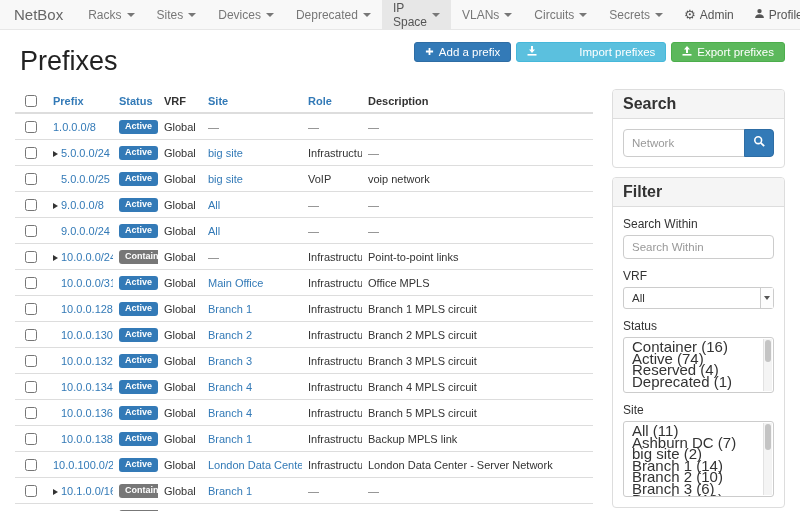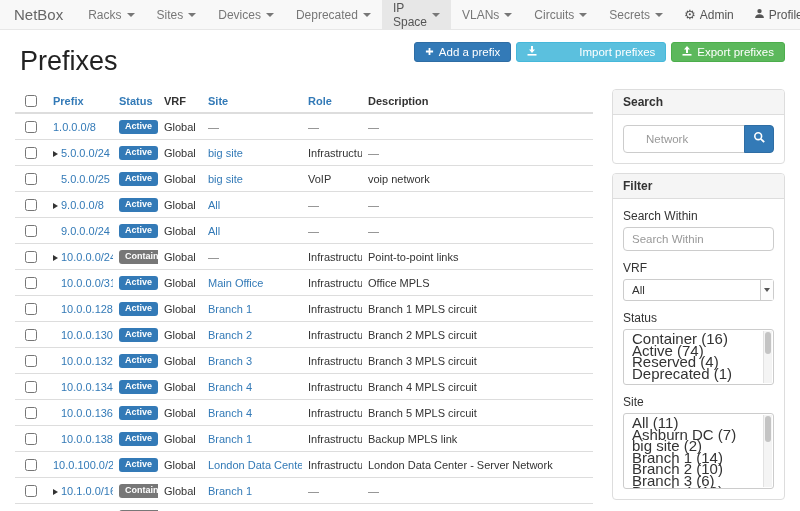--- a/index.html
+++ b/index.html
@@ -45,25 +45,25 @@
   .badge-default { background:#777; }
   .dash { color:#777; }
   .tri { display:inline-block; width:0; height:0; margin-right:3px;
     border-top:3.5px solid transparent; border-bottom:3.5px solid transparent; border-left:5px solid #333; }
   .ind { display:inline-block; height:1px; }
 
   
   .sidebar { width:173px; }
   .panel { border:1px solid #ddd; border-radius:4px; margin-bottom:9px; background:#fff; }
   .panel-heading { background:#f5f5f5; border-bottom:1px solid #ddd; border-radius:3px 3px 0 0;
-    padding:5px 10px; font-size:12px; font-weight:bold; color:#333; }
+    padding:5px 10px; font-size:16px; font-weight:bold; color:#333; }
   .panel-body { padding:10px; }
   .input-group { display:flex; }
   .input-group input { flex:1; min-width:0; height:28px; border:1px solid #ccc; border-radius:4px 0 0 4px;
-    padding:0 22px; font-size:11.5px; font-family:inherit; color:#333; }
+    padding:0 8px; font-size:11.5px; font-family:inherit; color:#333; }
   .input-group button { width:30px; height:28px; background:#337ab7; border:1px solid #2e6da4;
     border-radius:0 4px 4px 0; margin-left:-1px; cursor:pointer; display:flex; align-items:center; justify-content:center; }
   ::placeholder { color:#999; opacity:1; }
   .f-label { display:block; font-size:12px; font-weight:normal; color:#333; margin:10px 0 4px; }
   .f-label:first-child { margin-top:0; }
   .text-input { width:100%; height:24px; border:1px solid #ccc; border-radius:4px; padding:0 8px;
     font-size:11.5px; font-family:inherit; color:#333; }
   .select { position:relative; height:22px; border:1px solid #ccc; border-radius:3px; background:#fff;
     font-size:11.5px; line-height:20px; padding-left:8px; cursor:pointer; }
   .select-btn { position:absolute; right:0; top:0; bottom:0; width:13px; border-left:1px solid #ccc;

